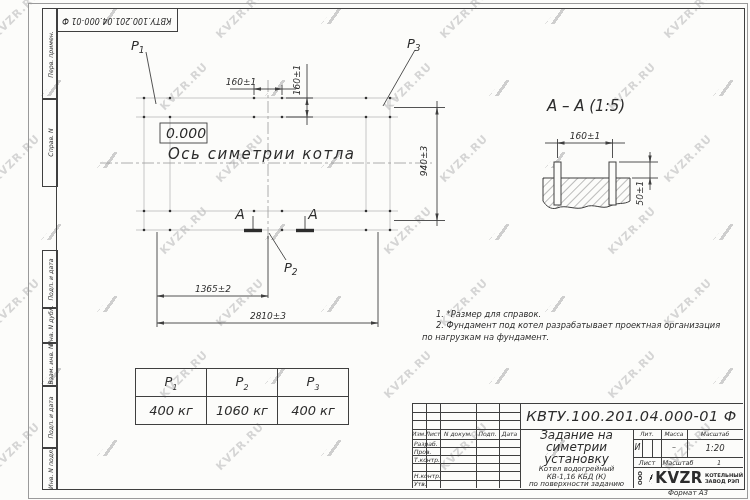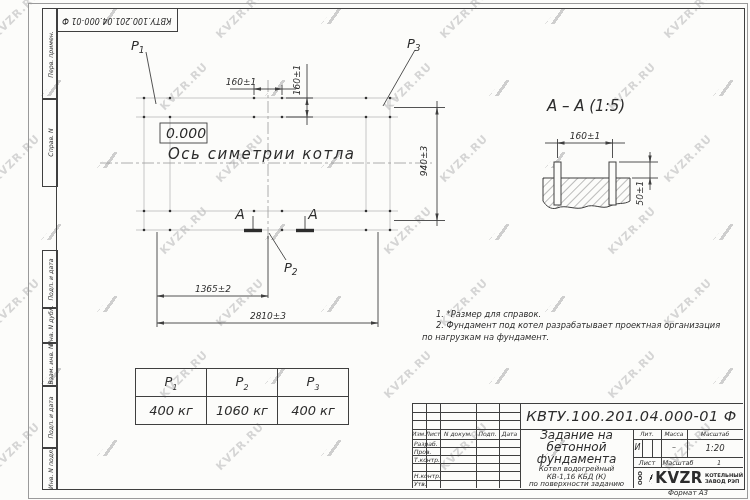--- a/index.html
+++ b/index.html
@@ -310,22 +310,22 @@
 <div class="rowlab" style="top:447.5px;">Пров.</div>
 <div class="rowlab" style="top:455.5px;">Т.контр.</div>
 <div class="rowlab" style="top:463.5px;"></div>
 <div class="rowlab" style="top:471.5px;">Н.контр.</div>
 <div class="rowlab" style="top:480px;">Утв.</div>
 
 <div class="abs" id="designation">КВТУ.100.201.04.000-01 Ф</div>
 
 <div class="abs" id="name-cell">
   <div class="title-line">Задание на</div>
-  <div class="title-line">бетонной</div>
-  <div class="title-line">фундамента</div>
+  <div class="title-line">симетрии</div>
+  <div class="title-line">установку</div>
   <div class="product-line">Котел водогрейный</div>
   <div class="product-line">КВ-1,16 КБД (К)</div>
   <div class="product-line">по поверхности заданию</div>
 </div>
 
 <div class="tblabel" style="left:633px;top:430px;width:28px;font-size:6px;">Лит.</div>
 <div class="tblabel" style="left:661px;top:430px;width:26px;font-size:6px;">Масса</div>
 <div class="tblabel" style="left:687px;top:430px;width:56px;font-size:6px;">Масштаб</div>
 <div class="tblabel" style="left:633px;top:443px;width:9px;font-size:8px;">И</div>
 <div class="tblabel" style="left:661px;top:443px;width:26px;font-size:8px;">–</div>

